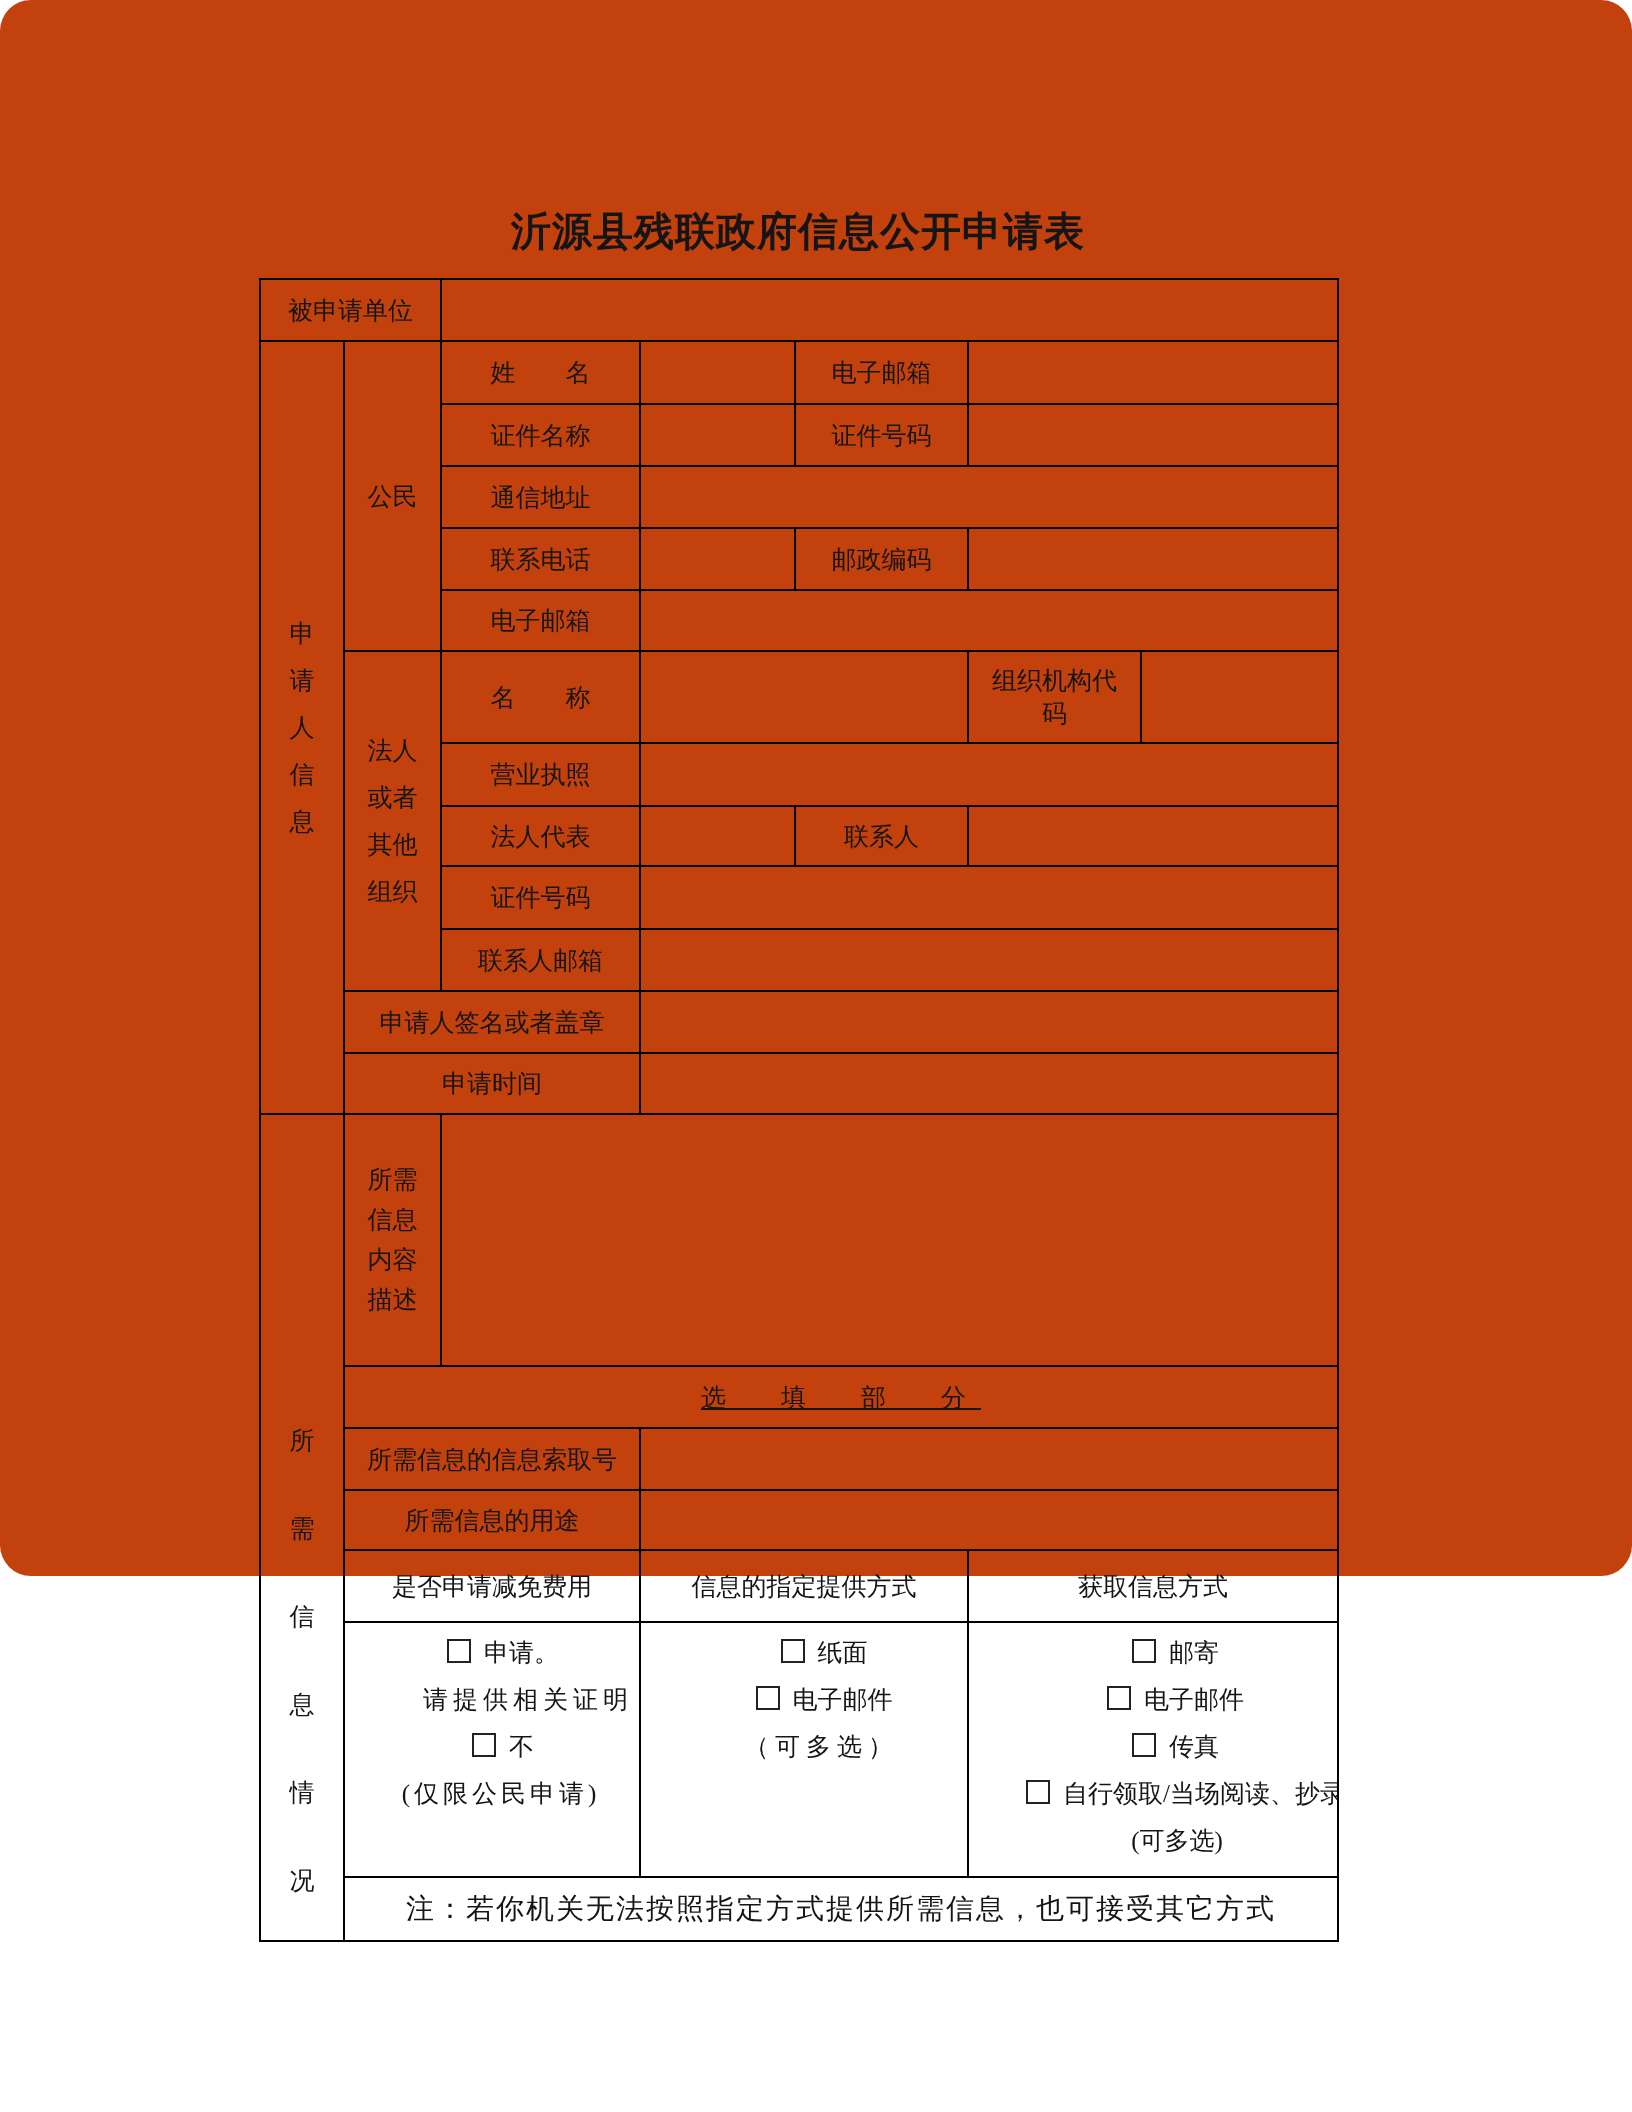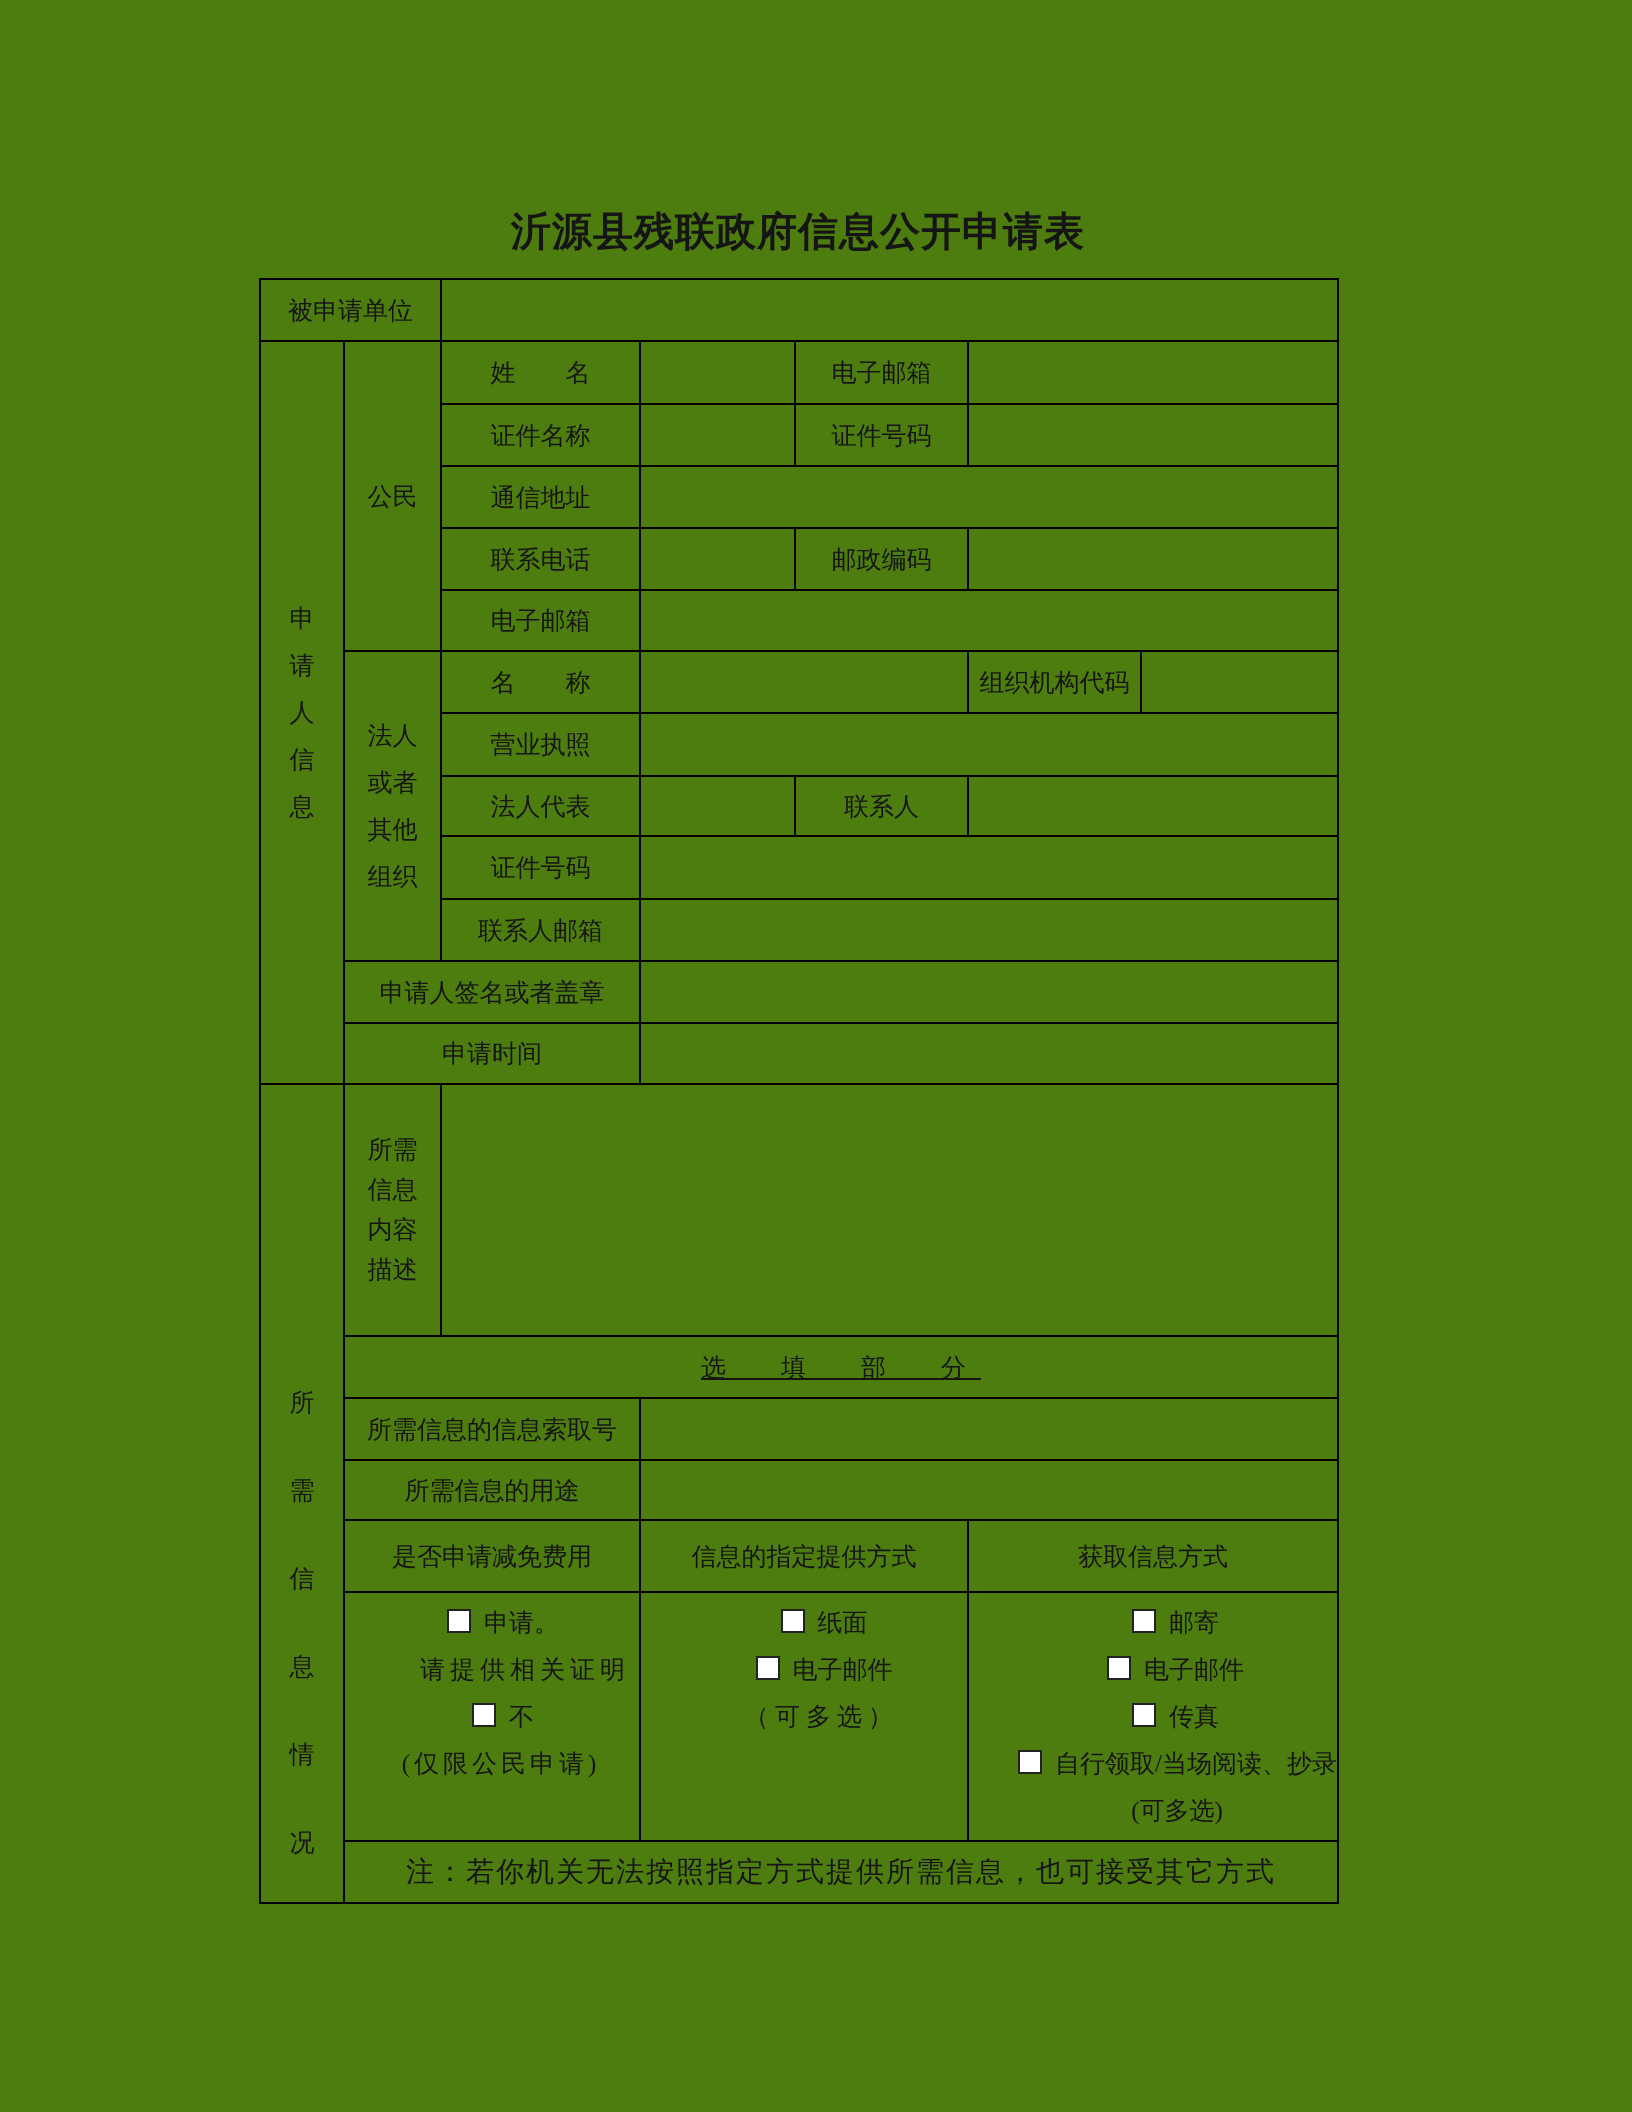--- a/index.html
+++ b/index.html
@@ -3,39 +3,39 @@
 <meta charset="utf-8">
 <style>
   html,body { margin:0; padding:0; }
   body {
     width:1632px; height:2112px;
     background:#ffffff;
     font-family:"Liberation Serif","DejaVu Serif",serif;
     color:#151515;
     position:relative;
   }
-  .page { position:absolute; left:0; top:0; width:1632px; height:2112px; background:#4d7c0f; }
+  .page { position:absolute; left:0; top:0; width:1632px; height:1576px; background:#c2410c;border-radius:31px; }
 
   .doc-title {
     position:absolute; left:259px; top:204px; width:1078px;
     text-align:center;
     font-size:40px; font-weight:bold; letter-spacing:1px;
     white-space:nowrap;
   }
 
   table.form {
     position:absolute; left:259px; top:278px;
     width:1078px;
     border-collapse:collapse; table-layout:fixed;
   }
   td {
     border:2px solid #000;
     font-size:25px;
     text-align:center; vertical-align:middle;
-    padding:4px; overflow:hidden;margin-top:40px;
+    padding:12px; overflow:hidden;margin-top:40px;
   }
 
   
   .h60{height:60px}.h61{height:61px}.h62{height:62px}.h63{height:63px}
   .h72{height:72px}.h249{height:249px}.h252{height:252px}
 
   
   .v1 { width:27px; margin:0 auto; line-height:47px; word-break:break-all; }
   .v1b { width:27px; margin:0 auto; line-height:88px; word-break:break-all; }
   

